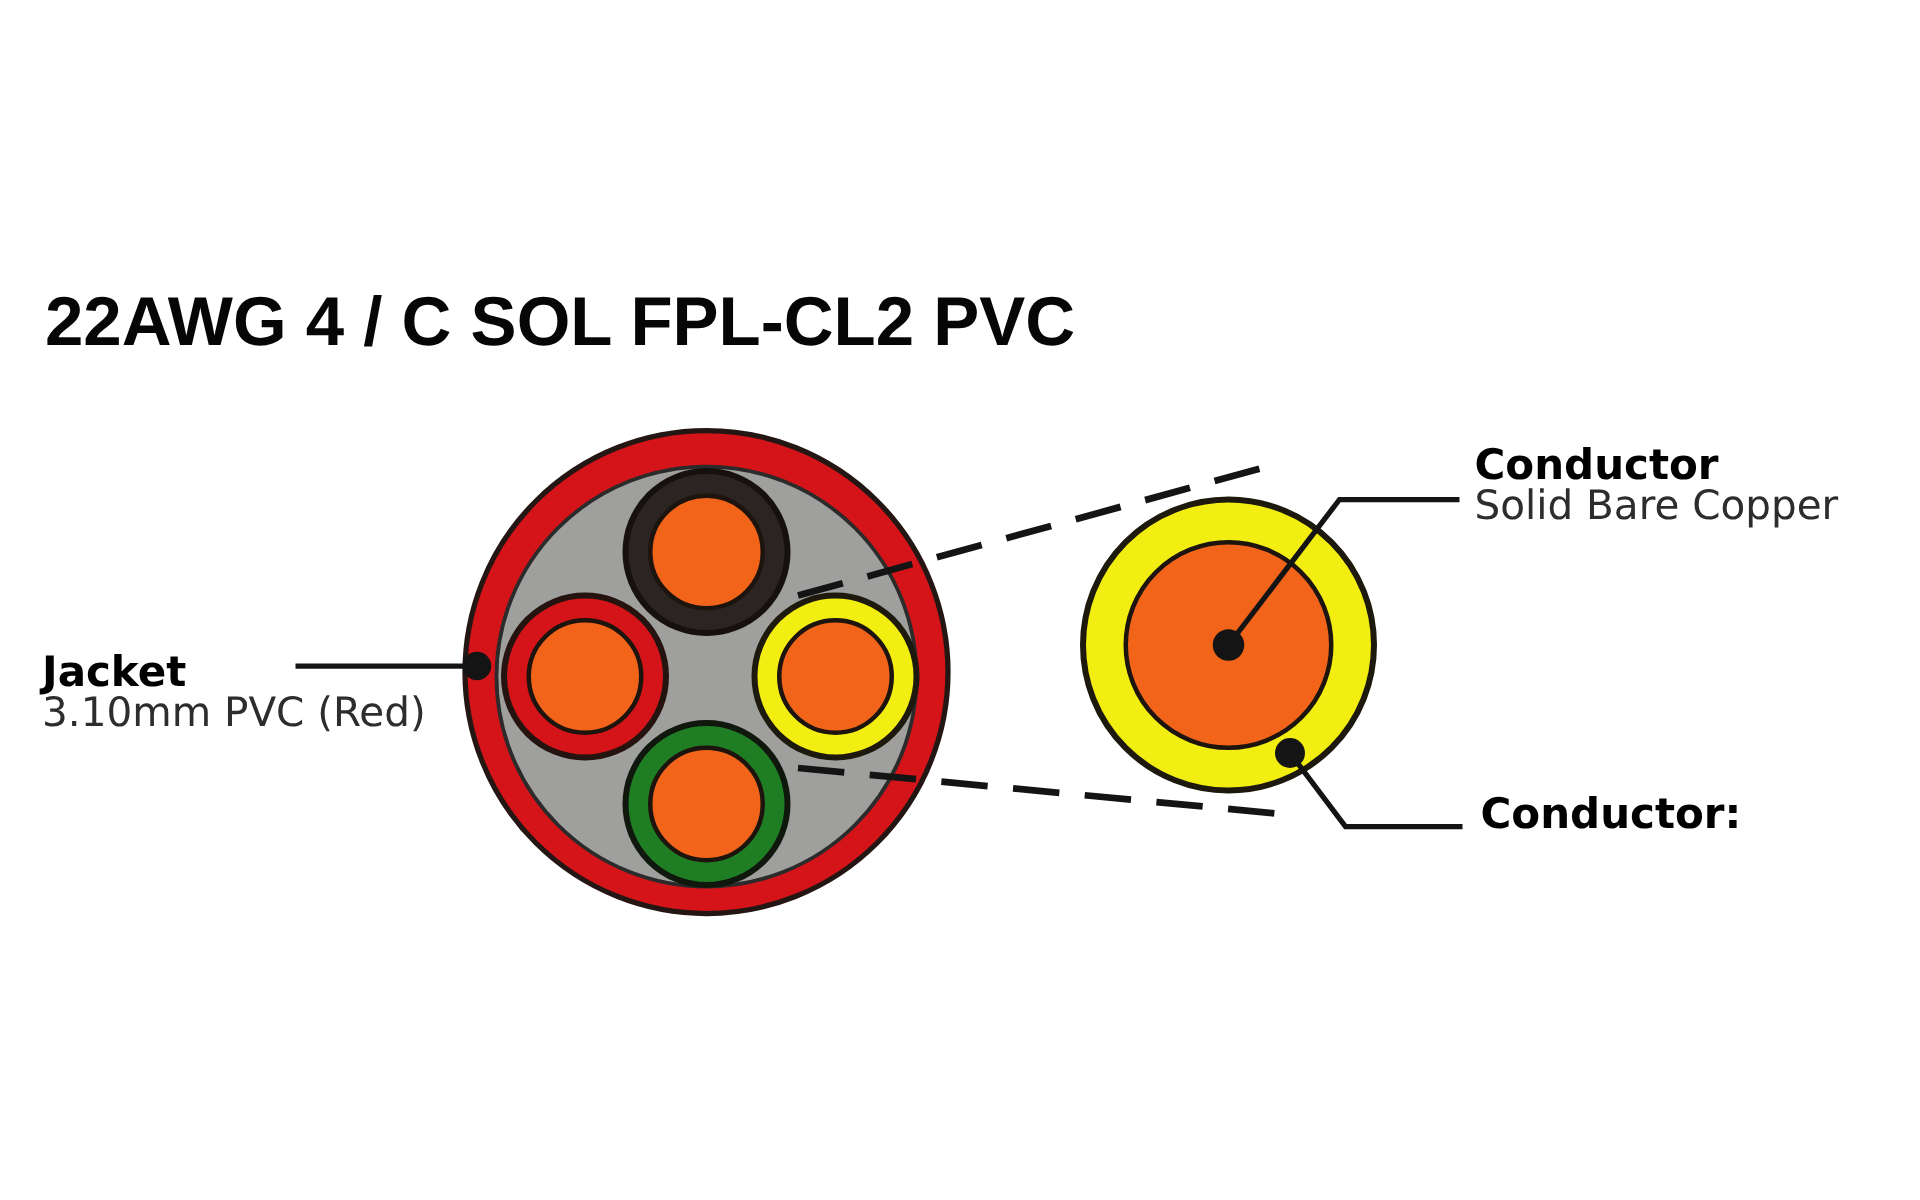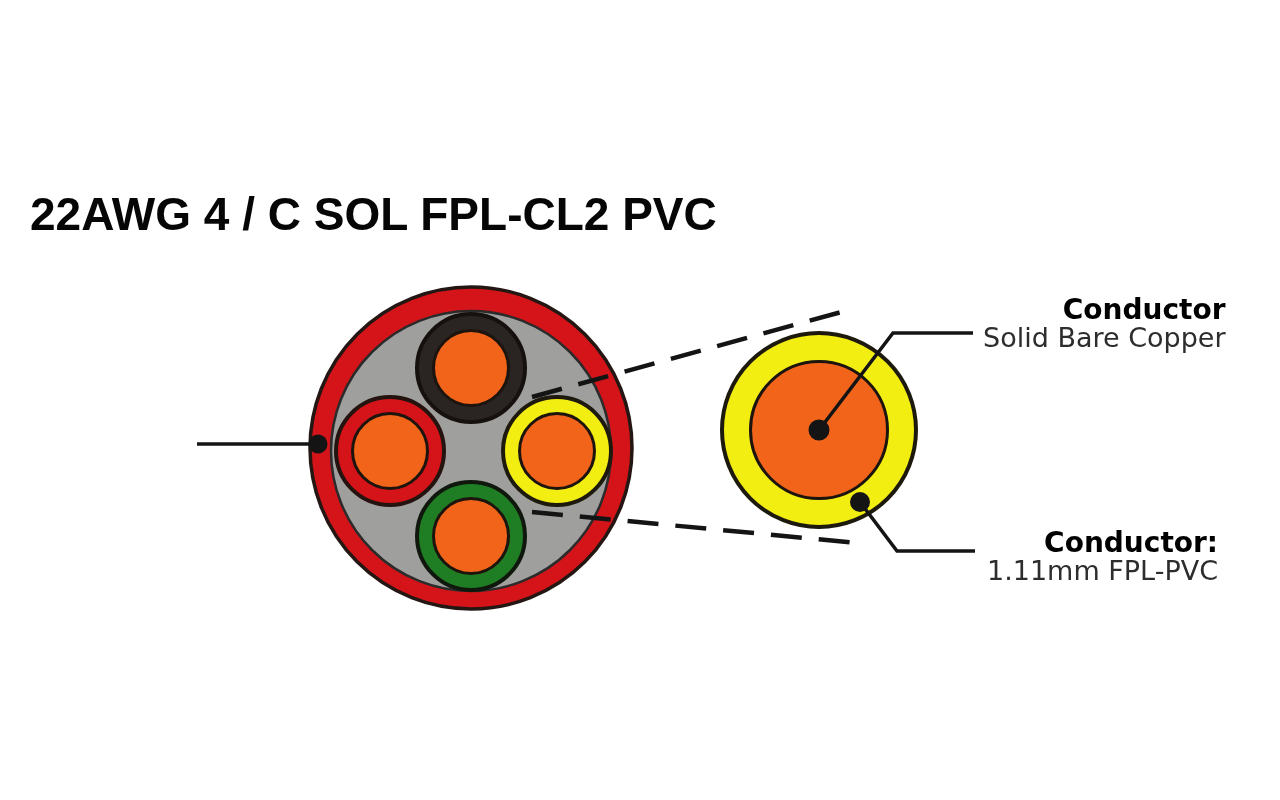--- a/index.html
+++ b/index.html
@@ -40,21 +40,20 @@
   .label {
     position: absolute;
     margin: 0;
     white-space: nowrap;
   }
   .label .head {
     font-weight: 700;
     font-size: 28px;
     line-height: 28px;
     color: #000000;
-    text-align: right;
   }
   .label .detail {
     font-weight: 400;
     font-size: 27px;
     line-height: 28px;
     color: #2d2d2d;
   }
   .label-jacket      { left: 28px;  top: 434px; }
   .label-conductor   { left: 983px; top: 296px; }
   .label-dielectric  { left: 987px; top: 529px; }
@@ -98,24 +97,27 @@
       <polyline points="973,333 893,333 819,430" fill="none" stroke-width="3.5" stroke="#141414"></polyline>
       <circle cx="819" cy="430" r="10.5" fill="#141414"></circle>
 
       <polyline points="975,551 897,551 860,502" fill="none" stroke-width="3.5" stroke="#141414"></polyline>
       <circle cx="860" cy="502" r="10" fill="#141414"></circle>
     </g>
   </svg>
 
   <h1 class="title">22AWG 4 / C SOL FPL-CL2 PVC</h1>
 
+  <div class="label label-jacket">
+    <div class="head">Jacket</div>
+    <div class="detail">3.10mm PVC (Red)</div>
+  </div>
 
   <div class="label label-conductor">
     <div class="head">Conductor</div>
     <div class="detail">Solid Bare Copper</div>
   </div>
 
   <div class="label label-dielectric">
     <div class="head">Conductor:</div>
-    <div class="detail">1.11mm FPL-PVC</div>
   </div>
 
 </div>
 
 </body></html>

